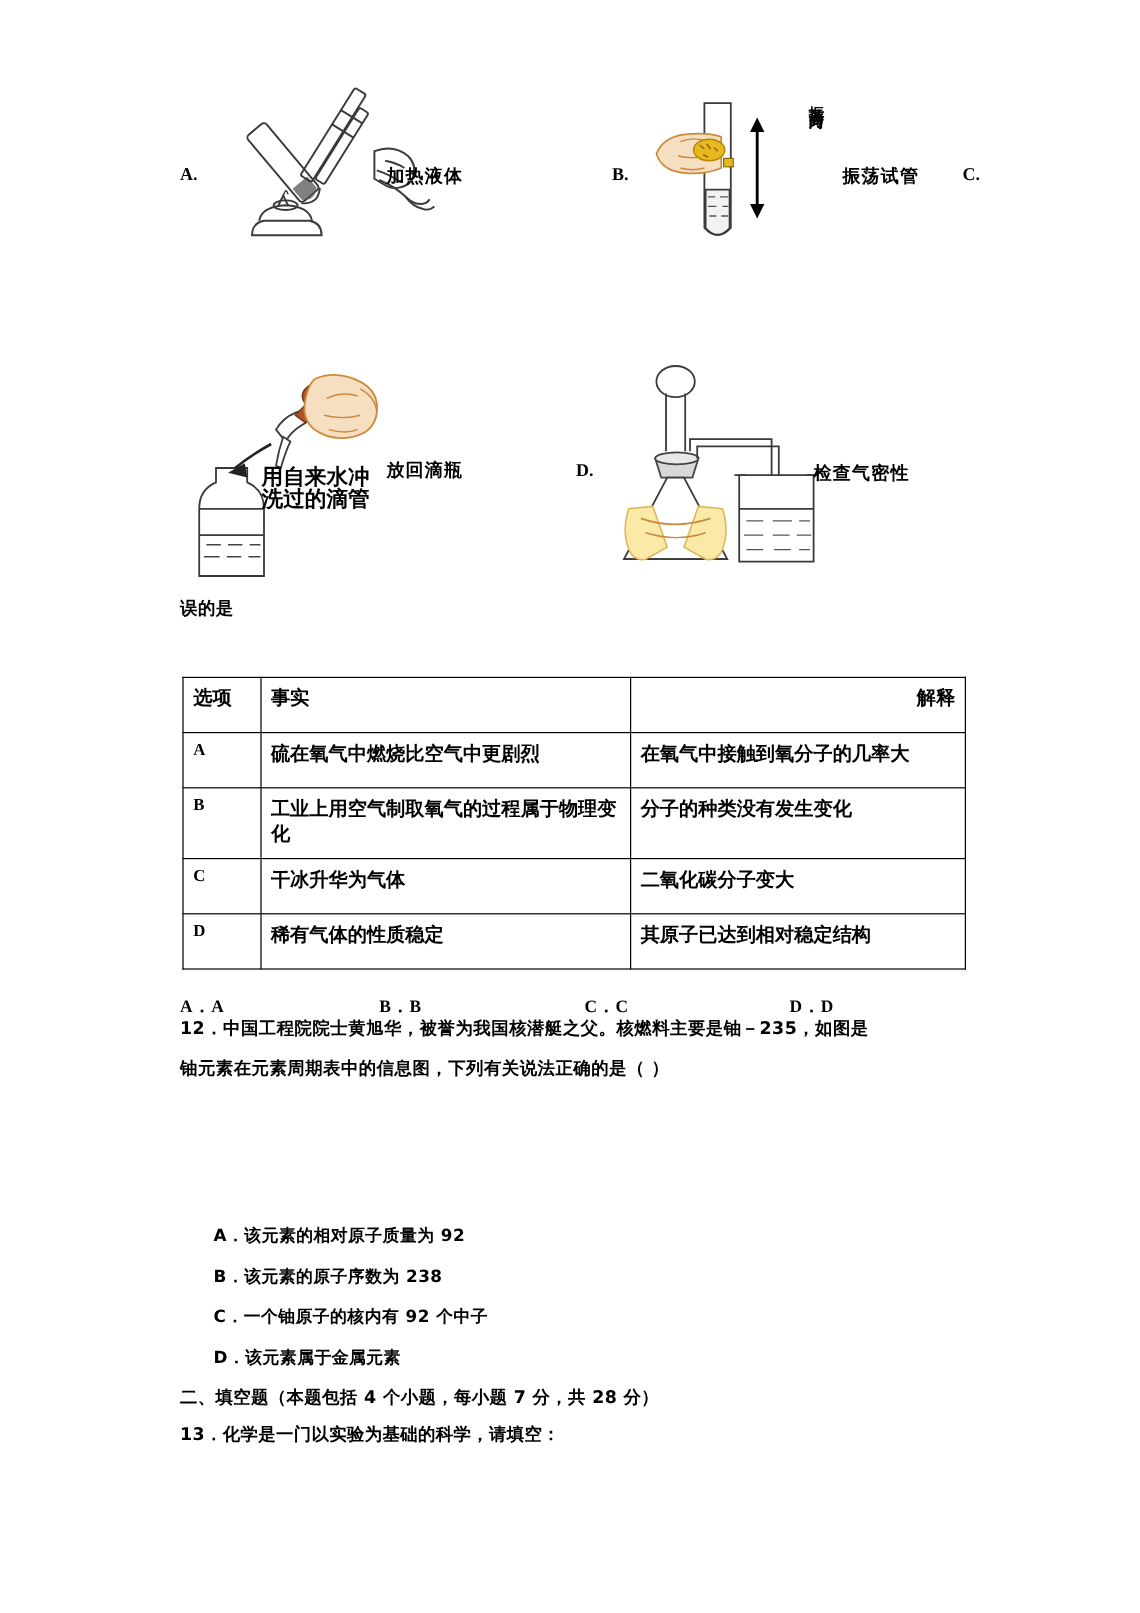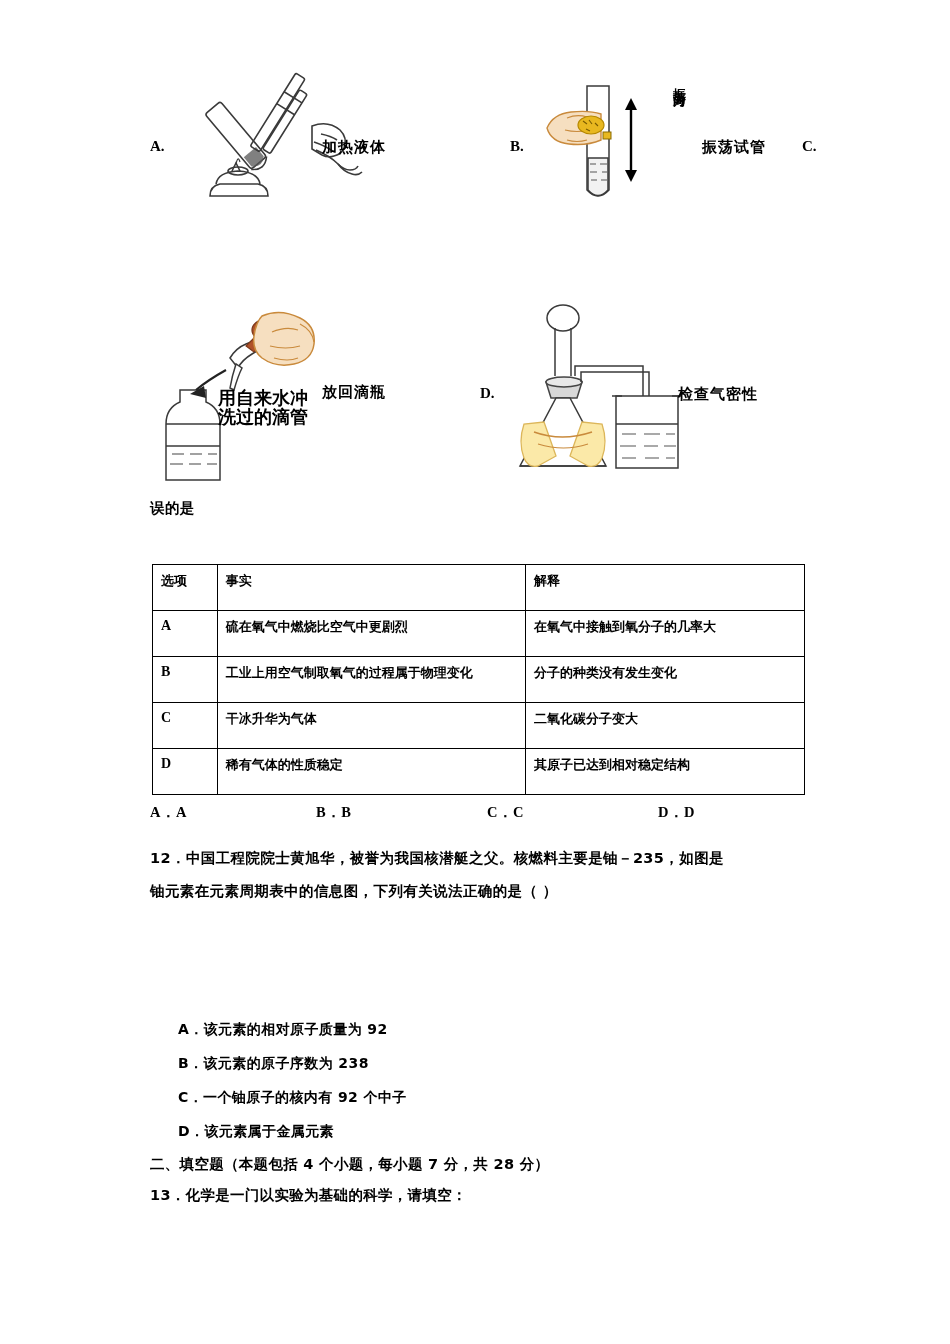--- a/index.html
+++ b/index.html
@@ -60,34 +60,34 @@
     position:absolute; left:152px; top:564px; width:653px;
     border-collapse:collapse;
     table-layout:fixed;
   }
   #fact-table td, #fact-table th {
     border:1px solid #000;
     padding:7px 8px 9px 8px;
     vertical-align:top;
     font-family:"DejaVu Sans","Liberation Sans",sans-serif;
     font-weight:bold;
-    font-size:13px;
+    font-size:16px;
     text-align:left;
     height:46px;
   }
   #fact-table .c-opt { width:58px; }
   #fact-table .c-fact { width:276px; }
-  #fact-table .c-exp  { width:250px; }
+  #fact-table .c-exp  { width:250px;text-align:right; }
   #fact-table .letter-cell {
     font-family:"Liberation Serif",serif;
     font-weight:bold; font-size:14px;
   }
 
   
-  .ans-row { position:absolute; left:150px; top:803px; width:660px; height:22px; }
+  .ans-row { position:absolute; left:150px; top:829px; width:660px; height:22px; }
   .ans-row span {
     position:absolute; font-family:"Liberation Serif",serif;
     font-weight:bold; font-size:14.5px; letter-spacing:0.5px;
   }
   .ans-row .a0 { left:0px; }
   .ans-row .a1 { left:166px; }
   .ans-row .a2 { left:337px; }
   .ans-row .a3 { left:508px; }
 
   

